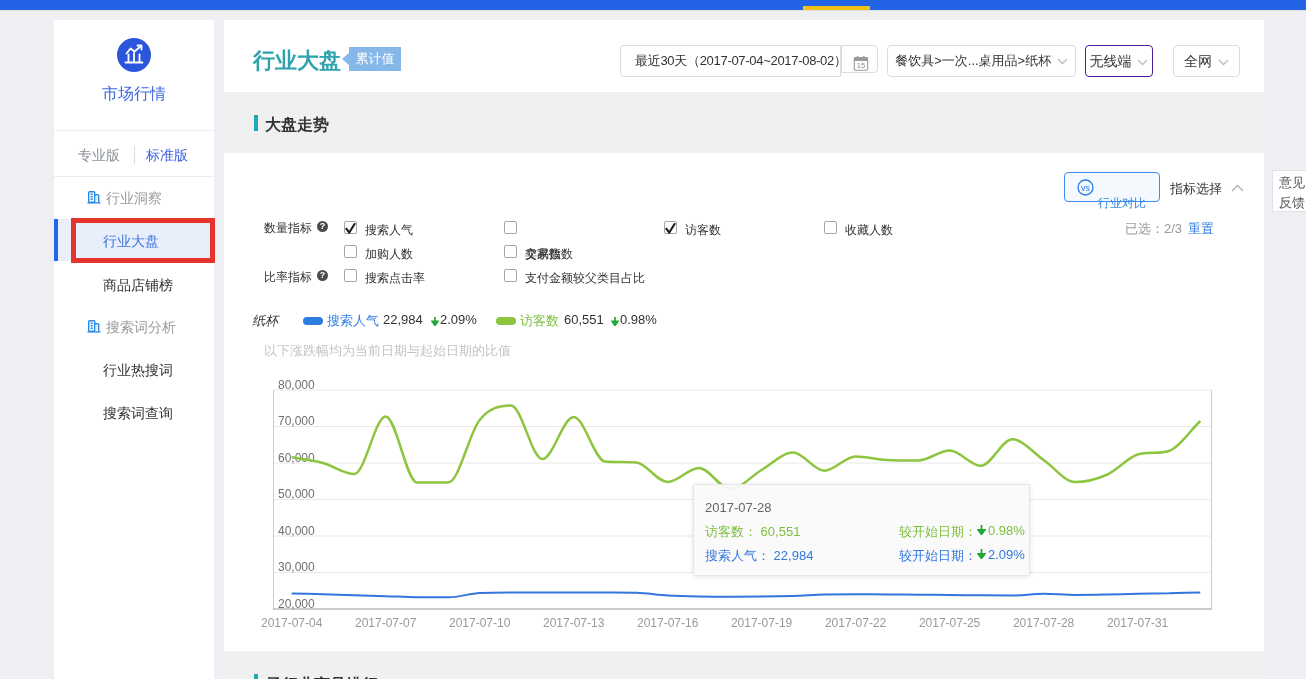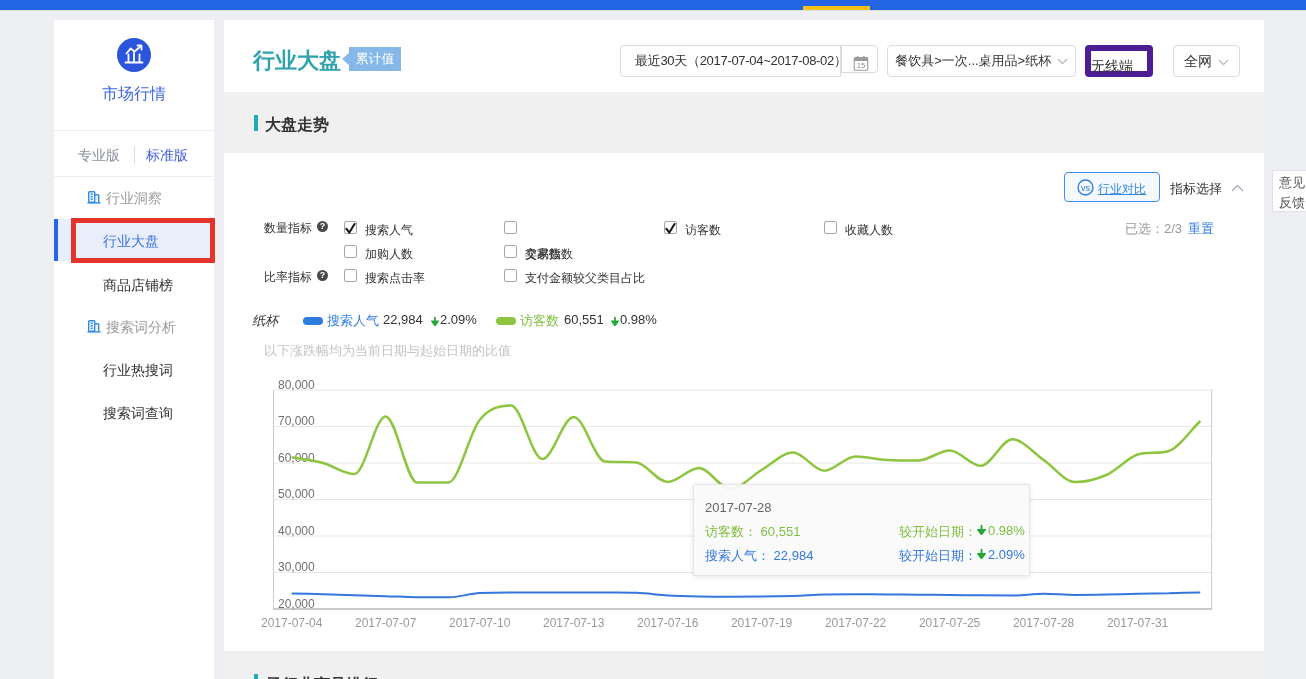--- a/index.html
+++ b/index.html
@@ -76,37 +76,37 @@
     <path d="M2.5 2.5 h11 a1.2 1.2 0 0 1 1.2 1.2 V6 H1.3 V3.7 a1.2 1.2 0 0 1 1.2 -1.2 Z" fill="#9A9A9A"></path>
     <rect x="1.3" y="2.5" width="13.4" height="12.7" rx="1.2" fill="none" stroke="#9A9A9A" stroke-width="1.1"></rect>
     <path d="M4.6 1 v3 M10.8 1 v3" stroke="#9A9A9A" stroke-width="1.3" fill="none"></path>
     <path d="M3.9 1 v2.6 M4.6 1 v3 M10.1 1 v2.6 M11.5 1 v2.6" stroke="#fff" stroke-width="0.6" fill="none" opacity="0"></path>
     <text x="8" y="13.2" font-size="7.5" fill="#8A8A8A" text-anchor="middle" font-family="Liberation Sans">15</text>
   </svg>
 </div>
 <div class="abs" style="left:887px;top:45px;width:189px;height:32px;border:1px solid #DCDCDC;border-radius:4px;font-size:13px;color:#333;line-height:30px;text-align:center;white-space:nowrap;">餐饮具&gt;一次...桌用品&gt;纸杯 <svg width="11" height="7" viewBox="0 0 11 7" style="margin-left:2px;">
       <path d="M1 1 L5.5 5.5 L10 1" fill="none" stroke="#B8BDC6" stroke-width="1.4"></path>
     </svg></div>
-<div class="abs" style="left:1085px;top:45px;width:68px;height:32px;border:6px solid #4c1d95;border-radius:4px;font-size:14px;color:#333;line-height:30px;">无线端 <svg width="11" height="7" viewBox="0 0 11 7" style="margin-left:2px;">
+<div class="abs" style="left:1085px;top:45px;width:68px;height:32px;border:1px solid #4c1d95;border-radius:4px;font-size:14px;color:#333;line-height:30px;text-align:center;">无线端 <svg width="11" height="7" viewBox="0 0 11 7" style="margin-left:2px;">
       <path d="M1 1 L5.5 5.5 L10 1" fill="none" stroke="#B8BDC6" stroke-width="1.4"></path>
     </svg></div>
 <div class="abs" style="left:1173px;top:45px;width:67px;height:32px;border:1px solid #DCDCDC;border-radius:4px;font-size:14px;color:#333;line-height:30px;text-align:center;">全网 <svg width="11" height="7" viewBox="0 0 11 7" style="margin-left:2px;">
       <path d="M1 1 L5.5 5.5 L10 1" fill="none" stroke="#B8BDC6" stroke-width="1.4"></path>
     </svg></div>
 
 <div class="abs" style="left:224px;top:92px;width:1040px;height:61px;background:#F0F0F0;"></div>
 <div class="abs" style="left:254px;top:115px;width:4px;height:16px;background:#20ABB8;"></div>
 <div class="abs" style="left:265px;top:115px;font-size:16px;font-weight:bold;color:#333;">大盘走势</div>
 
 <div class="abs" style="left:1064px;top:172px;width:96px;height:30px;border:1px solid #3E8EF2;border-radius:4px;background:#F4F9FE;"></div>
 <svg class="abs" style="left:1077px;top:179px;" width="17" height="17" viewBox="0 0 17 17">
   <circle cx="8.5" cy="8.5" r="7.5" fill="none" stroke="#2E7CE0" stroke-width="1.3"></circle>
   <text x="8.5" y="11.8" font-size="9" fill="#2E7CE0" text-anchor="middle" font-family="Liberation Sans">vs</text>
 </svg>
-<div class="abs" style="left:1098px;top:181px;font-size:12px;color:#3286E2;text-decoration:underline;">行业对比</div>
+<div class="abs" style="left:1098px;top:195px;font-size:12px;color:#3286E2;">行业对比</div>
 <div class="abs" style="left:1170px;top:180px;font-size:13px;color:#333;">指标选择</div>
 <svg class="abs" style="left:1231px;top:184px;" width="13" height="8" viewBox="0 0 13 8">
   <path d="M1 7 L6.5 1.5 L12 7" fill="none" stroke="#AAB0B8" stroke-width="1.4"></path>
 </svg>
 
 <div class="abs" style="left:264px;top:220px;font-size:12px;color:#333;">数量指标</div>
 <div class="abs" style="left:317px;top:221px;width:11px;height:11px;border-radius:50%;background:#4A4A4A;color:#fff;font-size:9px;text-align:center;line-height:11px;font-weight:bold;">?</div>
 <div class="abs" style="left:264px;top:269px;font-size:12px;color:#333;">比率指标</div>
 <div class="abs" style="left:317px;top:270px;width:11px;height:11px;border-radius:50%;background:#4A4A4A;color:#fff;font-size:9px;text-align:center;line-height:11px;font-weight:bold;">?</div>
 

